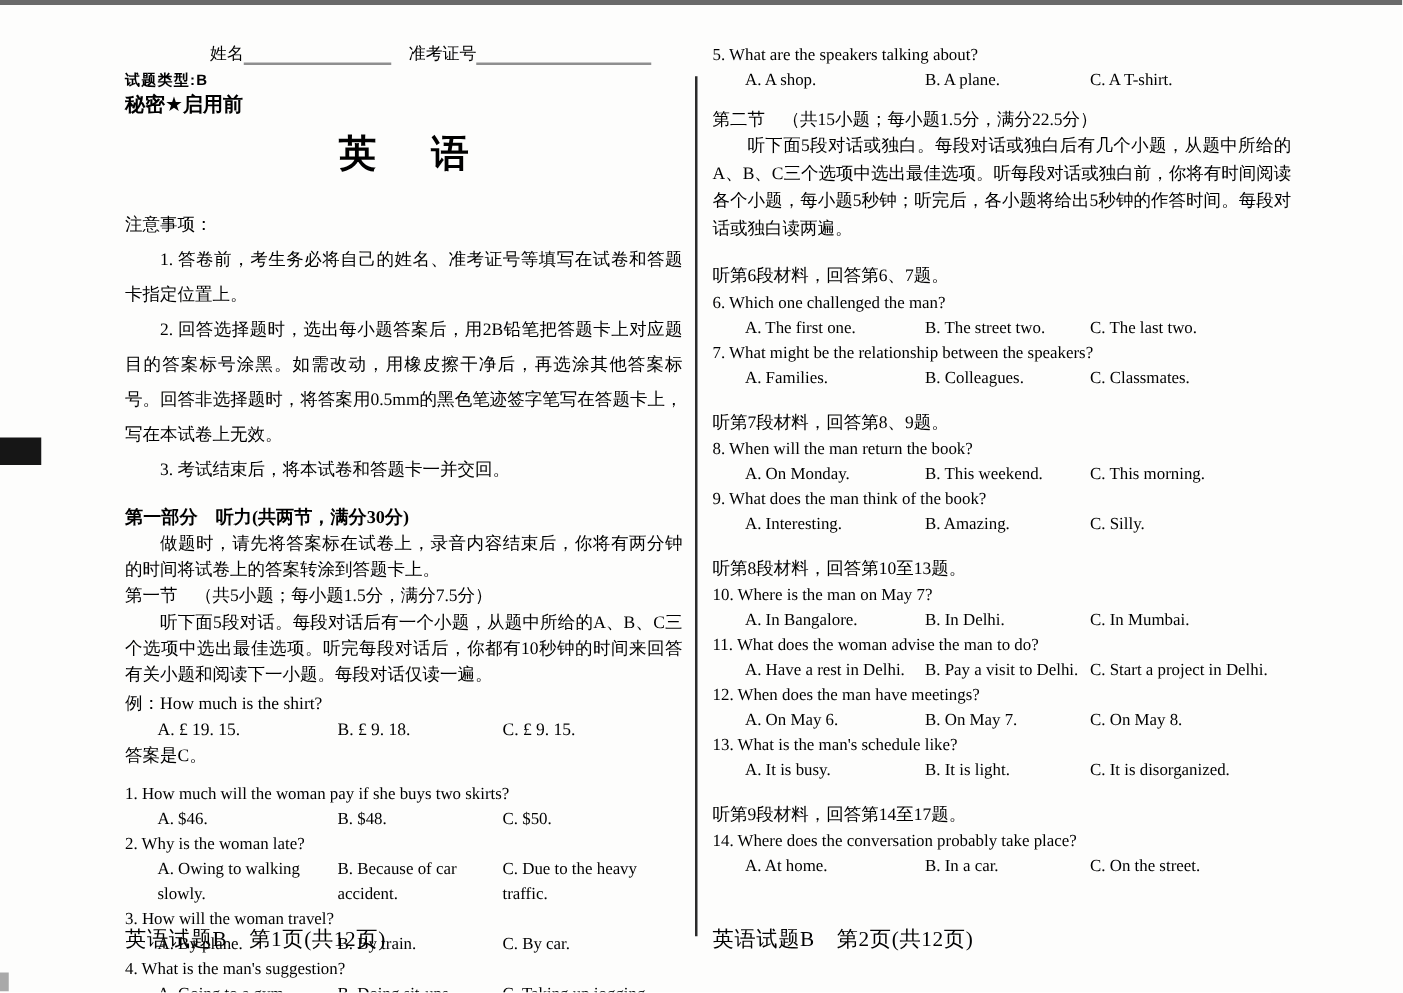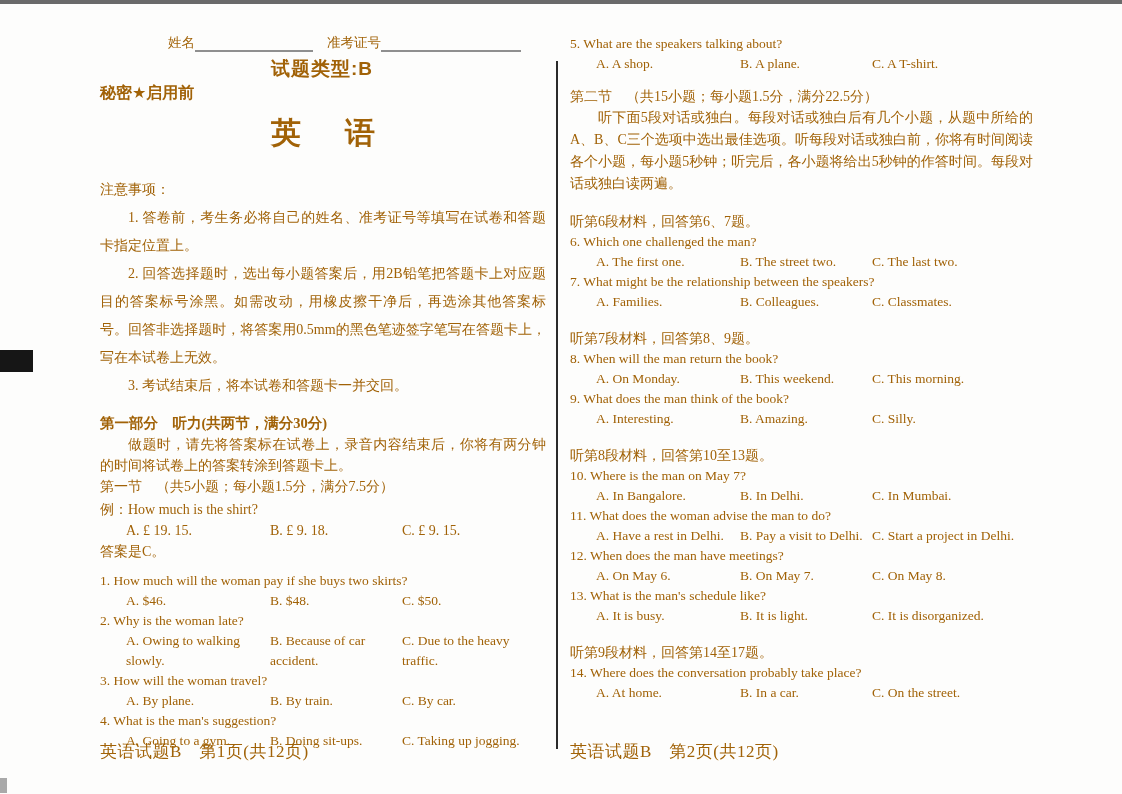--- a/index.html
+++ b/index.html
@@ -3,39 +3,39 @@
 <meta charset="utf-8">
 <style>
   * { margin:0; padding:0; box-sizing:border-box; }
   html,body { background:#ffffff; }
   .sheet {
     position:relative;
     width:1122px; height:794px;
     background:#fdfdfc;
     overflow:hidden;
     font-family:"Liberation Serif","DejaVu Serif",serif;
-    color:#a16207;
+    color:#000000;
   }
   .top-band { position:absolute; left:0; top:0; width:1122px; height:4px; background:#6a6a6a; }
   .black-mark { position:absolute; left:0; top:350px; width:33px; height:22px; background:#161616; }
   .edge-mark { position:absolute; left:0; top:778px; width:7px; height:15px; background:#a9a9a9; }
   .divider { position:absolute; left:556px; top:61px; width:2px; height:688px; background:#2b2b2b; }
 
   .page { position:absolute; top:0; height:794px; font-size:14px; }
   .page-left  { left:100px; width:446px; }
   .page-right { left:570px; width:463px; }
 
   
   .fields { margin-top:34px; padding-left:68px; display:flex; gap:14px; font-size:13.5px; }
   .field { display:flex; align-items:flex-end; }
   .blank { display:inline-block; border-bottom:2px solid #8f8f8f; height:15px; }
   .blank-name { width:118px; }
   .blank-adm  { width:140px; }
 
-  .paper-type { text-align:center; padding-right:2px; margin-top:4px; font-weight:bold; font-size:19px; font-family:"Liberation Sans","DejaVu Sans",sans-serif; letter-spacing:1px; }
+  .paper-type { text-align:left; padding-right:2px; margin-top:4px; font-weight:bold; font-size:12px; font-family:"Liberation Sans","DejaVu Sans",sans-serif; letter-spacing:1px; }
   .secrecy { margin-top:1px; font-weight:bold; font-size:16px; font-family:"Liberation Sans","DejaVu Sans",sans-serif; }
   .exam-title { margin-top:12px; text-align:center; font-size:30px; font-weight:bold; letter-spacing:44px; padding-left:44px; line-height:34px; font-family:"Liberation Sans","DejaVu Sans",sans-serif; }
 
   .notes-head { margin-top:26px; font-weight:normal; font-size:14px; line-height:28px; }
   .note { line-height:28px; text-indent:2em; text-align:justify; }
 
   .part-head { margin-top:12px; font-weight:bold; font-size:14.5px; line-height:22px; }
   .para { line-height:21px; text-indent:2em; text-align:justify; }
   .sec-head { line-height:21px; }
 
@@ -85,20 +85,21 @@
     <div class="exam-title">英语</div>
 
     <div class="notes-head">注意事项：</div>
     <p class="note">1. 答卷前，考生务必将自己的姓名、准考证号等填写在试卷和答题卡指定位置上。</p>
     <p class="note">2. 回答选择题时，选出每小题答案后，用2B铅笔把答题卡上对应题目的答案标号涂黑。如需改动，用橡皮擦干净后，再选涂其他答案标号。回答非选择题时，将答案用0.5mm的黑色笔迹签字笔写在答题卡上，写在本试卷上无效。</p>
     <p class="note">3. 考试结束后，将本试卷和答题卡一并交回。</p>
 
     <div class="part-head">第一部分　听力(共两节，满分30分)</div>
     <p class="para">做题时，请先将答案标在试卷上，录音内容结束后，你将有两分钟的时间将试卷上的答案转涂到答题卡上。</p>
     <div class="sec-head">第一节　（共5小题；每小题1.5分，满分7.5分）</div>
+    <p class="para">听下面5段对话。每段对话后有一个小题，从题中所给的A、B、C三个选项中选出最佳选项。听完每段对话后，你都有10秒钟的时间来回答有关小题和阅读下一小题。每段对话仅读一遍。</p>
 
     <div class="example">
       <div class="ex-line">例：How much is the shirt?</div>
       <div class="opts ex-line">
         <span class="opt-a">A. £ 19. 15.</span>
         <span class="opt-b">B. £ 9. 18.</span>
         <span class="opt-c">C. £ 9. 15.</span>
       </div>
       <div class="ex-line">答案是C。</div>
     </div>

